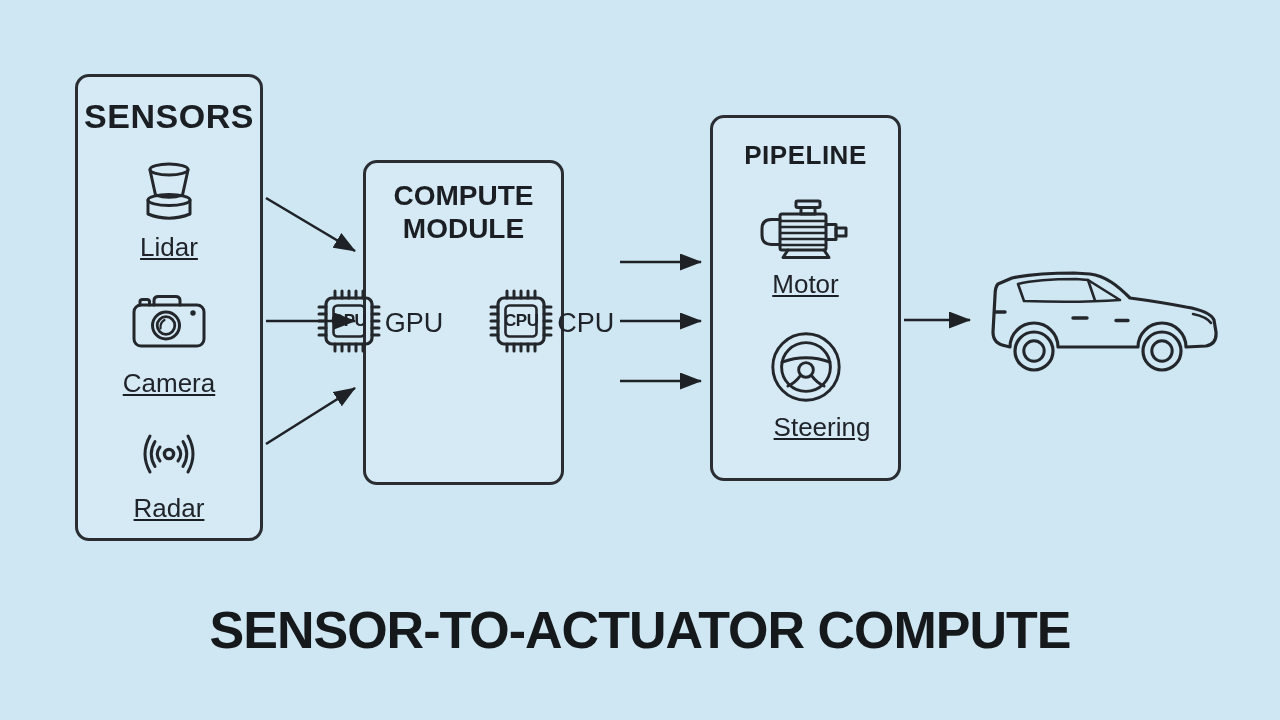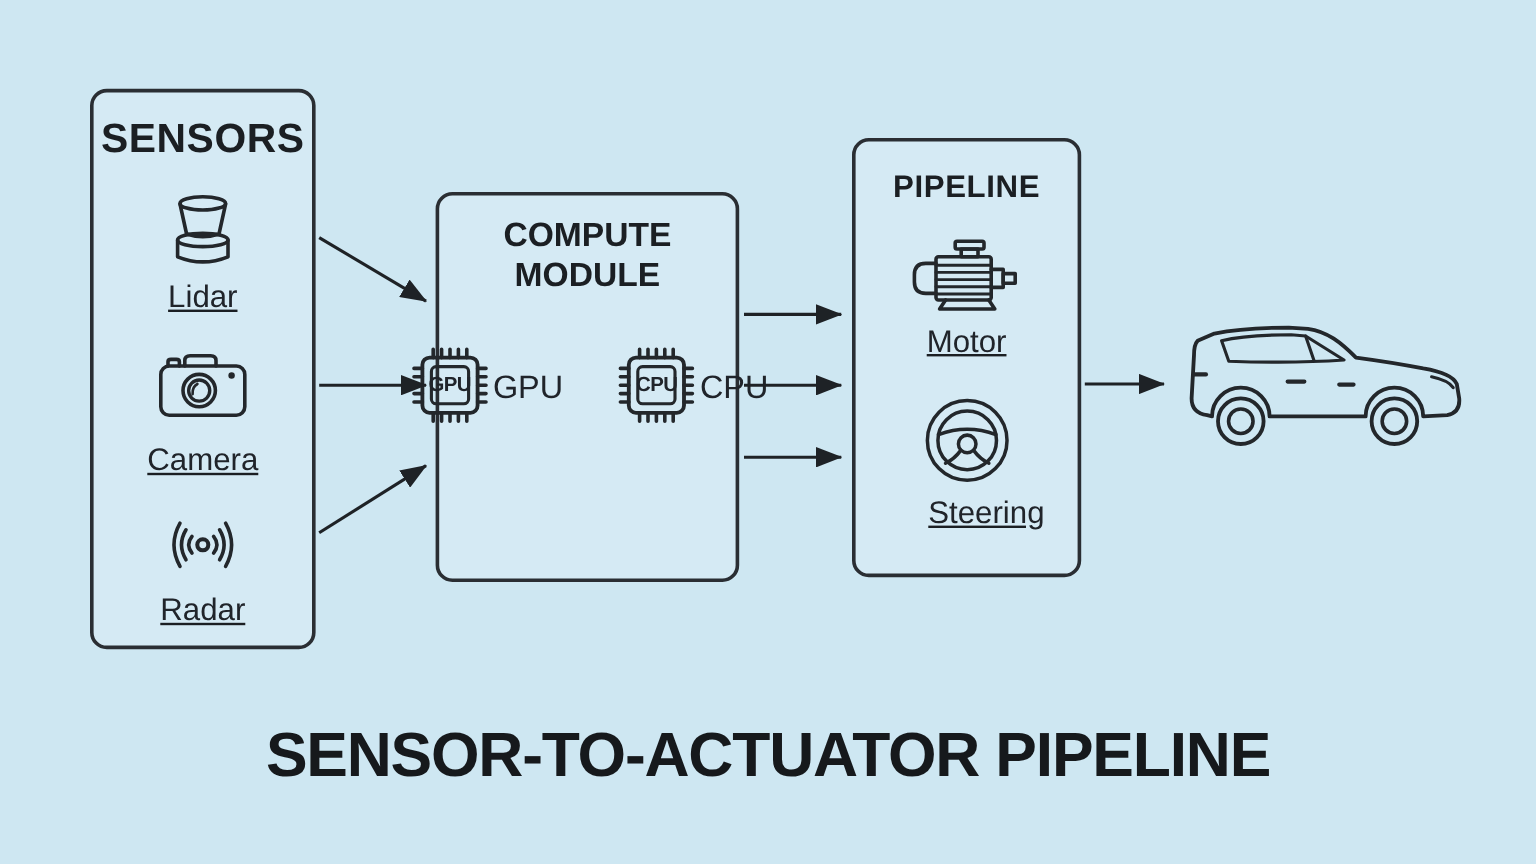--- a/index.html
+++ b/index.html
@@ -9,21 +9,21 @@
     font-family:"Liberation Sans", sans-serif;
     color:#1b1f23;
   }
   .box{
     position:absolute; border:3px solid #2a2e33; border-radius:14px;
     background:rgba(226,242,250,0.35);
     box-sizing:border-box;
     display:flex; flex-direction:column; align-items:center;
   }
   #sensors-box  { left:75px;  top:74px;  width:188px; height:467px; }
-  #compute-box  { left:363px; top:160px; width:253px; height:325px; }
+  #compute-box  { left:363px; top:160px; width:201px; height:325px; }
   #actuators-box{ left:710px; top:115px; width:191px; height:366px; }
 
   .box-title{
     font-weight:bold; text-align:center; color:#1b1f23;
     letter-spacing:.5px;
   }
   #sensors-box .box-title  { font-size:34px; margin-top:20px; }
   #compute-box .box-title  { font-size:28px; margin-top:16px; width:180px; line-height:33px; letter-spacing:0; }
   #actuators-box .box-title{ font-size:26px; margin-top:22px; }
 
@@ -188,14 +188,14 @@
     </defs>
     <line x1="266" y1="198" x2="355" y2="251" marker-end="url(#ah)"></line>
     <line x1="266" y1="321" x2="355" y2="321" marker-end="url(#ah)"></line>
     <line x1="266" y1="444" x2="355" y2="388" marker-end="url(#ah)"></line>
     <line x1="620" y1="262" x2="701" y2="262" marker-end="url(#ah)"></line>
     <line x1="620" y1="321" x2="701" y2="321" marker-end="url(#ah)"></line>
     <line x1="620" y1="381" x2="701" y2="381" marker-end="url(#ah)"></line>
     <line x1="904" y1="320" x2="970" y2="320" marker-end="url(#ah)"></line>
   </svg>
 
-  <div id="main-title">SENSOR-TO-ACTUATOR PIPELINE</div>
+  <div id="main-title">SENSOR-TO-ACTUATOR COMPUTE</div>
 </div>
 
 </body></html>

